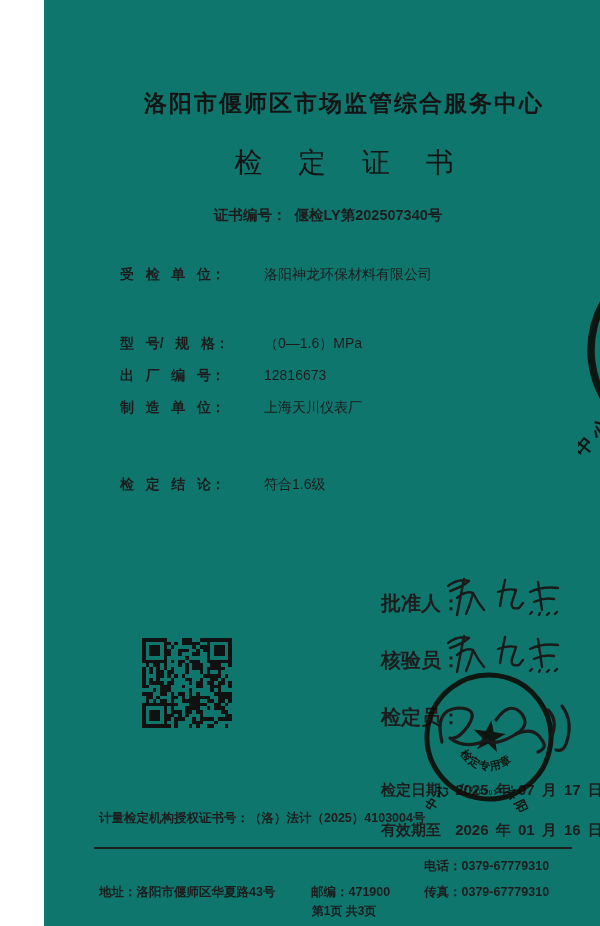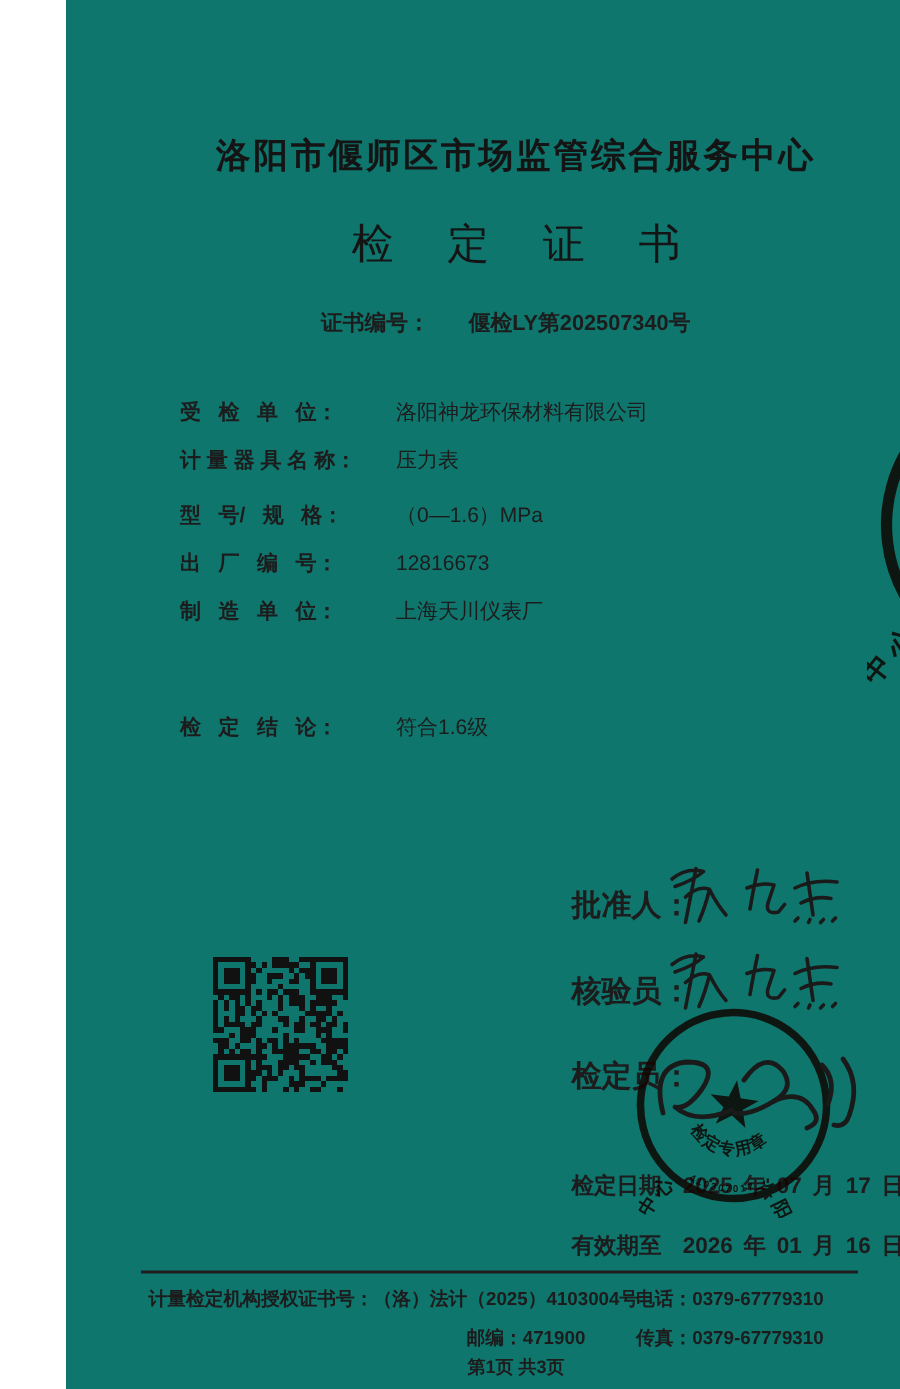--- a/index.html
+++ b/index.html
@@ -10,42 +10,42 @@
     overflow:hidden; font-family:"Liberation Sans", sans-serif; color:#1c1c1c;margin-left:44px;
   }
   .org-title {
     position:absolute; top:88px; left:0; right:0; text-align:center;
     font-size:23px; font-weight:700; letter-spacing:2px; color:#141414;
   }
   .doc-title {
     position:absolute; top:144px; left:0; right:0; text-align:center;
     font-size:28px; font-weight:400; letter-spacing:14px; text-indent:14px; color:#141414;
   }
-  .certno { position:absolute; top:206px; left:170px; font-size:14.5px; display:flex; gap:26px; }
+  .certno { position:absolute; top:206px; left:170px; font-size:14.5px; display:flex; gap:8px; }
   .certno .lbl { font-weight:700; }
   .certno .val { font-weight:600; }
   .frow { position:absolute; left:76px; font-size:14px; white-space:nowrap; }
   .frow .flabel { display:inline-block; width:144px; white-space:pre; font-weight:700; }
   .frow .fvalue { font-weight:500; }
   .r1{top:266px}.r2{top:298px}.r3{top:335px}.r4{top:367px}.r5{top:399px}.r6{top:431px}.r7{top:476px}
   .sig-label { position:absolute; left:337px; font-size:20px; font-weight:700; }
   .s1{top:590px}.s2{top:647px}.s3{top:704px}
   .sig-svg { position:absolute; left:398px; z-index:3; }
   .g1{top:572px}.g2{top:629px}
   .scrawl { position:absolute; left:386px; top:692px; z-index:6; }
   .qr { position:absolute; left:98px; top:638px; width:90px; height:90px; }
   .stamp-main { position:absolute; left:370px; top:662px; z-index:5; mix-blend-mode:multiply; opacity:.95; }
   .stamp-edge { position:absolute; left:534px; top:240px; z-index:4; mix-blend-mode:multiply; opacity:.95; }
   .date-row { position:absolute; left:337px; font-size:15px; white-space:nowrap; }
   .d1{top:781px}.d2{top:821px}
   .date-row .dlabel { font-weight:700; }
   .date-row .dvalue { font-weight:600; margin-left:10px; word-spacing:3px; }
   .footer-rule { position:absolute; top:847px; left:50px; width:478px; border-top:2px solid #1e1e1e; }
   .ftext { position:absolute; font-size:12.5px; font-weight:700; white-space:nowrap; }
-  .f-auth{top:858px; left:55px;} .f-phone{top:858px; left:380px;}
+  .f-auth{top:810px; left:55px;} .f-phone{top:858px; left:380px;}
   .f-addr{top:884px; left:55px;} .f-post{top:884px; left:267px;} .f-fax{top:884px; left:380px;}
   .page-info { position:absolute; top:903px; left:0; right:0; text-align:center; font-size:12px; font-weight:600; }
   .stamp-ring { fill:none; stroke:var(--stamp-color); }
   .stamp-text { fill:var(--stamp-color); font-weight:700; font-family:"Liberation Sans", sans-serif; }
   .stamp-star { fill:var(--stamp-color); }
   .ink { stroke:var(--ink-color); fill:none; stroke-linecap:round; stroke-linejoin:round; }
 </style>
 </head>
 <body>
 
@@ -54,23 +54,20 @@
   <div class="org-title">洛阳市偃师区市场监管综合服务中心</div>
   <div class="doc-title">检 定 证 书</div>
 
   <div class="certno">
     <span class="lbl">证书编号：</span>
     <span class="val">偃检LY第202507340号</span>
   </div>
 
   <div class="frow r1">
     <span class="flabel">受   检   单   位：</span><span class="fvalue">洛阳神龙环保材料有限公司</span>
-  </div>
-  <div class="frow r2">
-    <span class="flabel">计 量 器 具 名 称：</span><span class="fvalue">压力表</span>
   </div>
   <div class="frow r3">
     <span class="flabel">型   号/   规   格：</span><span class="fvalue">（0—1.6）MPa</span>
   </div>
   <div class="frow r4">
     <span class="flabel">出   厂   编   号：</span><span class="fvalue">12816673</span>
   </div>
   <div class="frow r5">
     <span class="flabel">制   造   单   位：</span><span class="fvalue">上海天川仪表厂</span>
   </div>
@@ -488,17 +485,18 @@
     <span class="dvalue">2025 年 07 月 17 日</span>
   </div>
   <div class="date-row d2">
     <span class="dlabel">有效期至</span>
     <span class="dvalue">2026 年 01 月 16 日</span>
   </div>
 
   <div class="footer-rule"></div>
   <div class="ftext f-auth">计量检定机构授权证书号：（洛）法计（2025）4103004号</div>
   <div class="ftext f-phone">电话：0379-67779310</div>
+  <div class="ftext f-addr">地址：洛阳市偃师区华夏路43号</div>
   <div class="ftext f-post">邮编：471900</div>
   <div class="ftext f-fax">传真：0379-67779310</div>
   <div class="page-info">第1页  共3页</div>
 
 </div>
 
 </body></html>

